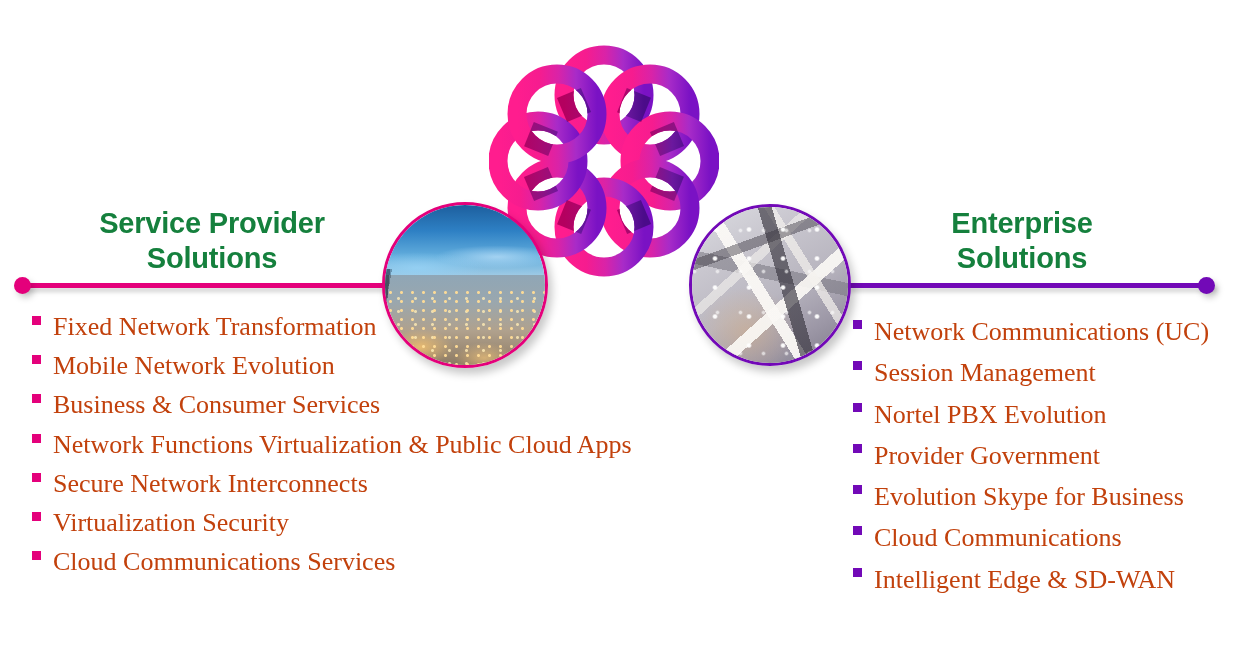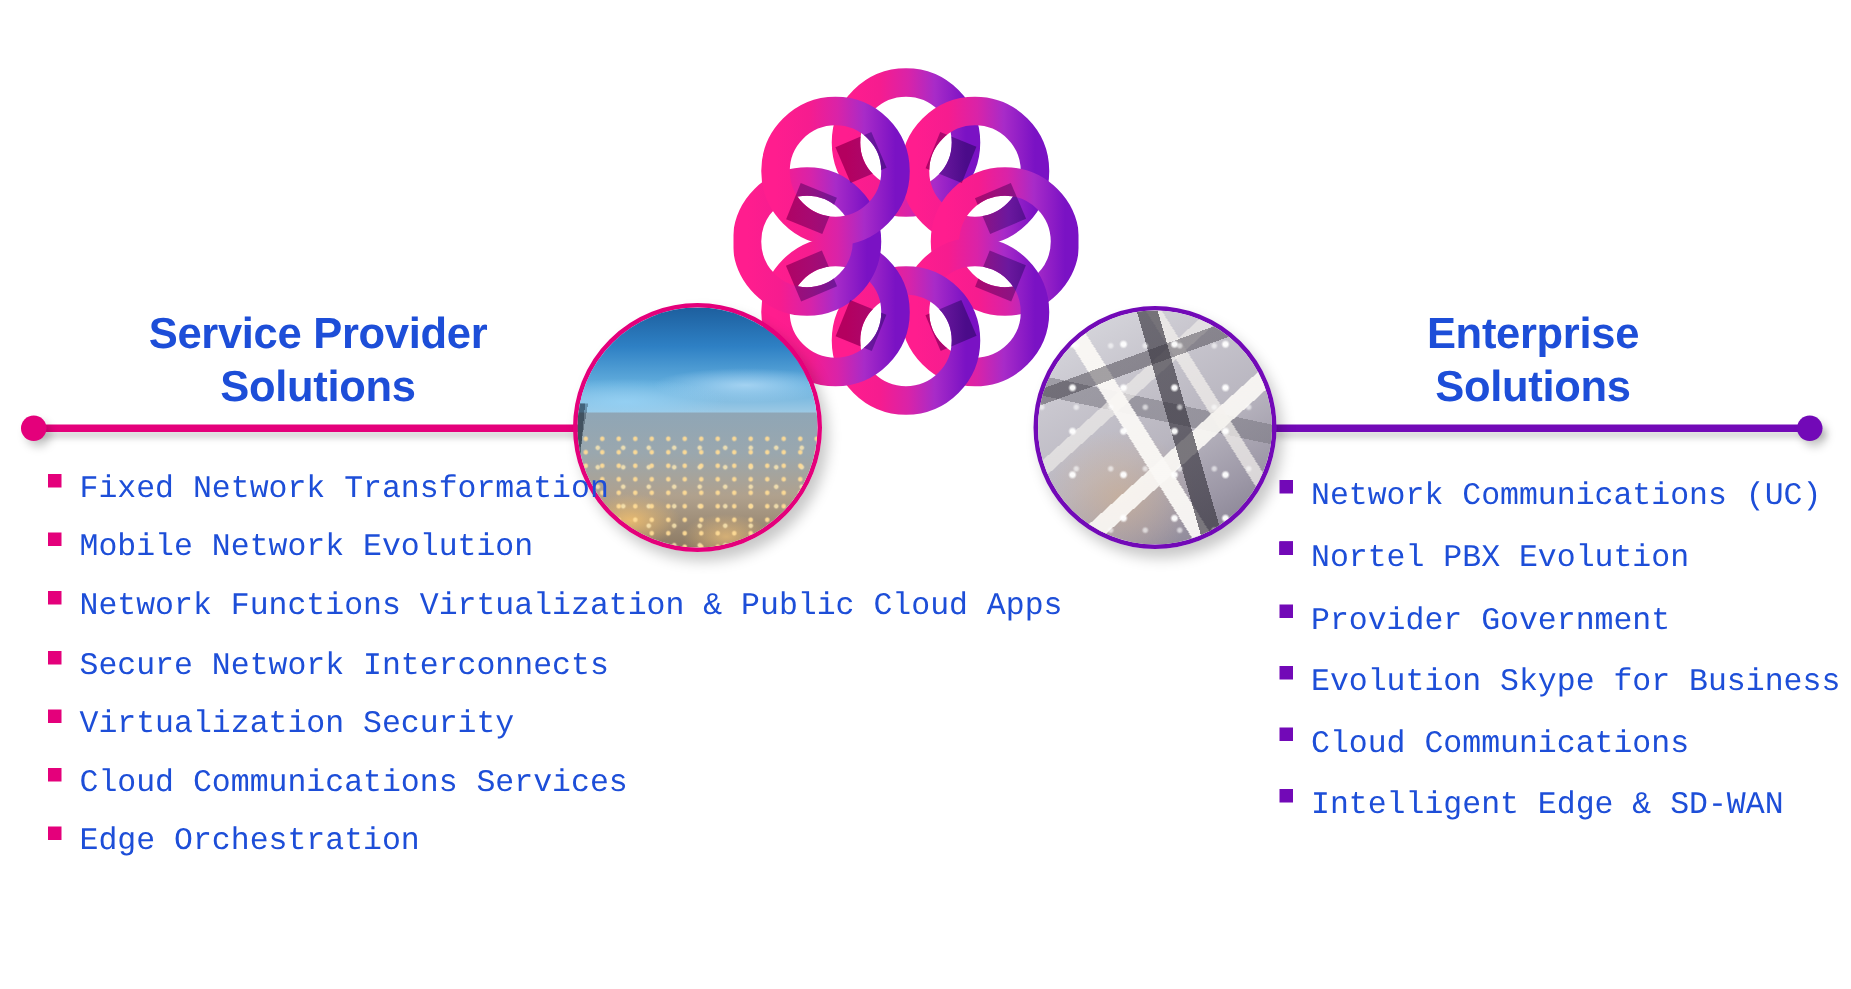--- a/index.html
+++ b/index.html
@@ -18,21 +18,21 @@
     overflow: hidden;
   }
 
   
   .column-title {
     position: absolute;
     font-family: "Liberation Sans", sans-serif;
     font-weight: bold;
     font-size: 29px;
     line-height: 35px;
-    color: #1d4ed8;
+    color: #15803d;
     text-align: center;
     letter-spacing: -0.2px;
     white-space: pre-line;
   }
   #sp-title { left: 52px;  top: 206px; width: 320px; }
   #ent-title { left: 862px; top: 206px; width: 320px; }
 
   
   .rule {
     position: absolute;
@@ -73,23 +73,23 @@
 
   
   .bullet-list {
     position: absolute;
     list-style: none;
     margin: 0;
     padding: 0;
   }
   .bullet-item {
     position: relative;
-    font-family: Liberation Mono, monospace;
-    font-size: 21px;
-    color: #1d4ed8;
+    font-family: Liberation Serif, serif;
+    font-size: 26px;
+    color: #c2410c;
     white-space: nowrap;
   }
   .bullet-item .marker {
     position: absolute;
     left: 0;
     top: 9px;
     width: 9px;
     height: 9px;
   }
   .bullet-item .bullet-text {
@@ -274,37 +274,37 @@
     <li class="bullet-item">
       <span class="marker" style="background:#E4007B;"></span>
       <span class="bullet-text">Fixed Network Transformation</span>
     </li>
     <li class="bullet-item">
       <span class="marker" style="background:#E4007B;"></span>
       <span class="bullet-text">Mobile Network Evolution</span>
     </li>
     <li class="bullet-item">
       <span class="marker" style="background:#E4007B;"></span>
+      <span class="bullet-text">Business &amp; Consumer Services</span>
+    </li>
+    <li class="bullet-item">
+      <span class="marker" style="background:#E4007B;"></span>
       <span class="bullet-text">Network Functions Virtualization &amp; Public Cloud Apps</span>
     </li>
     <li class="bullet-item">
       <span class="marker" style="background:#E4007B;"></span>
       <span class="bullet-text">Secure Network Interconnects</span>
     </li>
     <li class="bullet-item">
       <span class="marker" style="background:#E4007B;"></span>
       <span class="bullet-text">Virtualization Security</span>
     </li>
     <li class="bullet-item">
       <span class="marker" style="background:#E4007B;"></span>
       <span class="bullet-text">Cloud Communications Services</span>
-    </li>
-    <li class="bullet-item">
-      <span class="marker" style="background:#E4007B;"></span>
-      <span class="bullet-text">Edge Orchestration</span>
     </li>
   </ul>
 
   <div id="ent-title" class="column-title">Enterprise
 Solutions</div>
 
   <div id="rule-right-shadow" class="rule-shadow"></div>
   <div id="rule-right" class="rule" style="background:#7209B7;"></div>
   <div id="dot-right-shadow" class="dot-shadow"></div>
   <div id="dot-right" class="dot" style="background:#7209B7;"></div>
@@ -321,20 +321,21 @@
   <ul id="ent-list" class="bullet-list">
     <li class="bullet-item">
       <span class="marker" style="background:#7209B7;"></span>
       <span class="bullet-text">Network Communications (UC)</span>
     </li>
     <li class="bullet-item">
       <span class="marker" style="background:#7209B7;"></span>
     </li>
     <li class="bullet-item">
       <span class="marker" style="background:#7209B7;"></span>
+      <span class="bullet-text">Session Management</span>
     </li>
     <li class="bullet-item">
       <span class="marker" style="background:#7209B7;"></span>
       <span class="bullet-text">Nortel PBX Evolution</span>
     </li>
     <li class="bullet-item">
       <span class="marker" style="background:#7209B7;"></span>
       <span class="bullet-text">Provider Government</span>
     </li>
     <li class="bullet-item">

